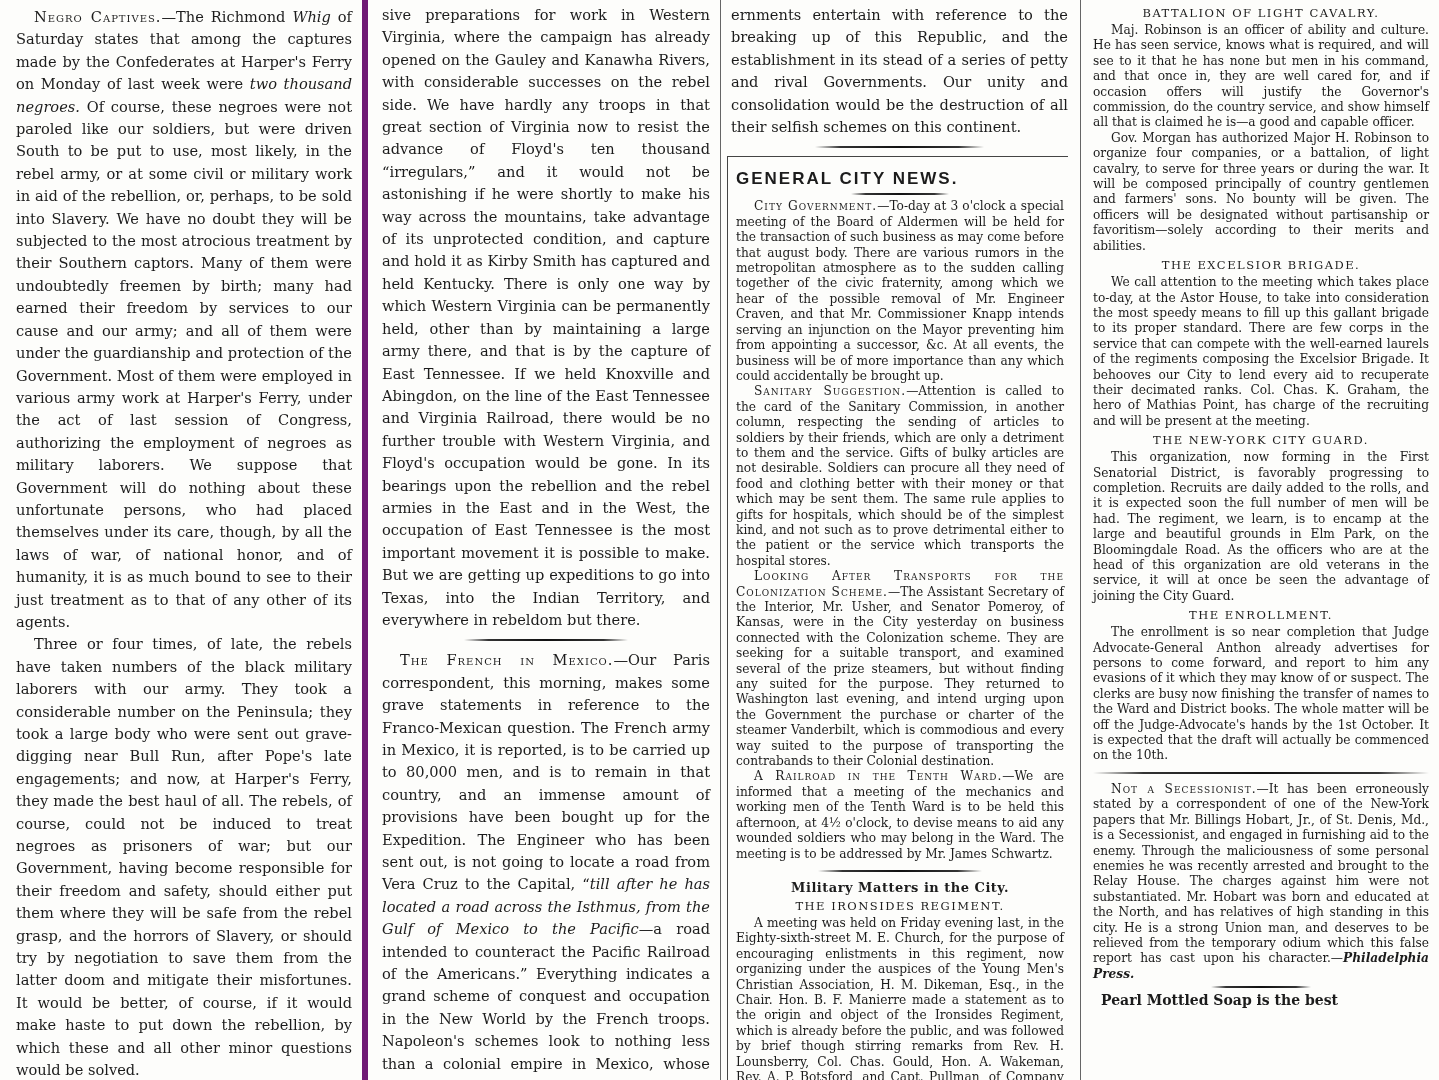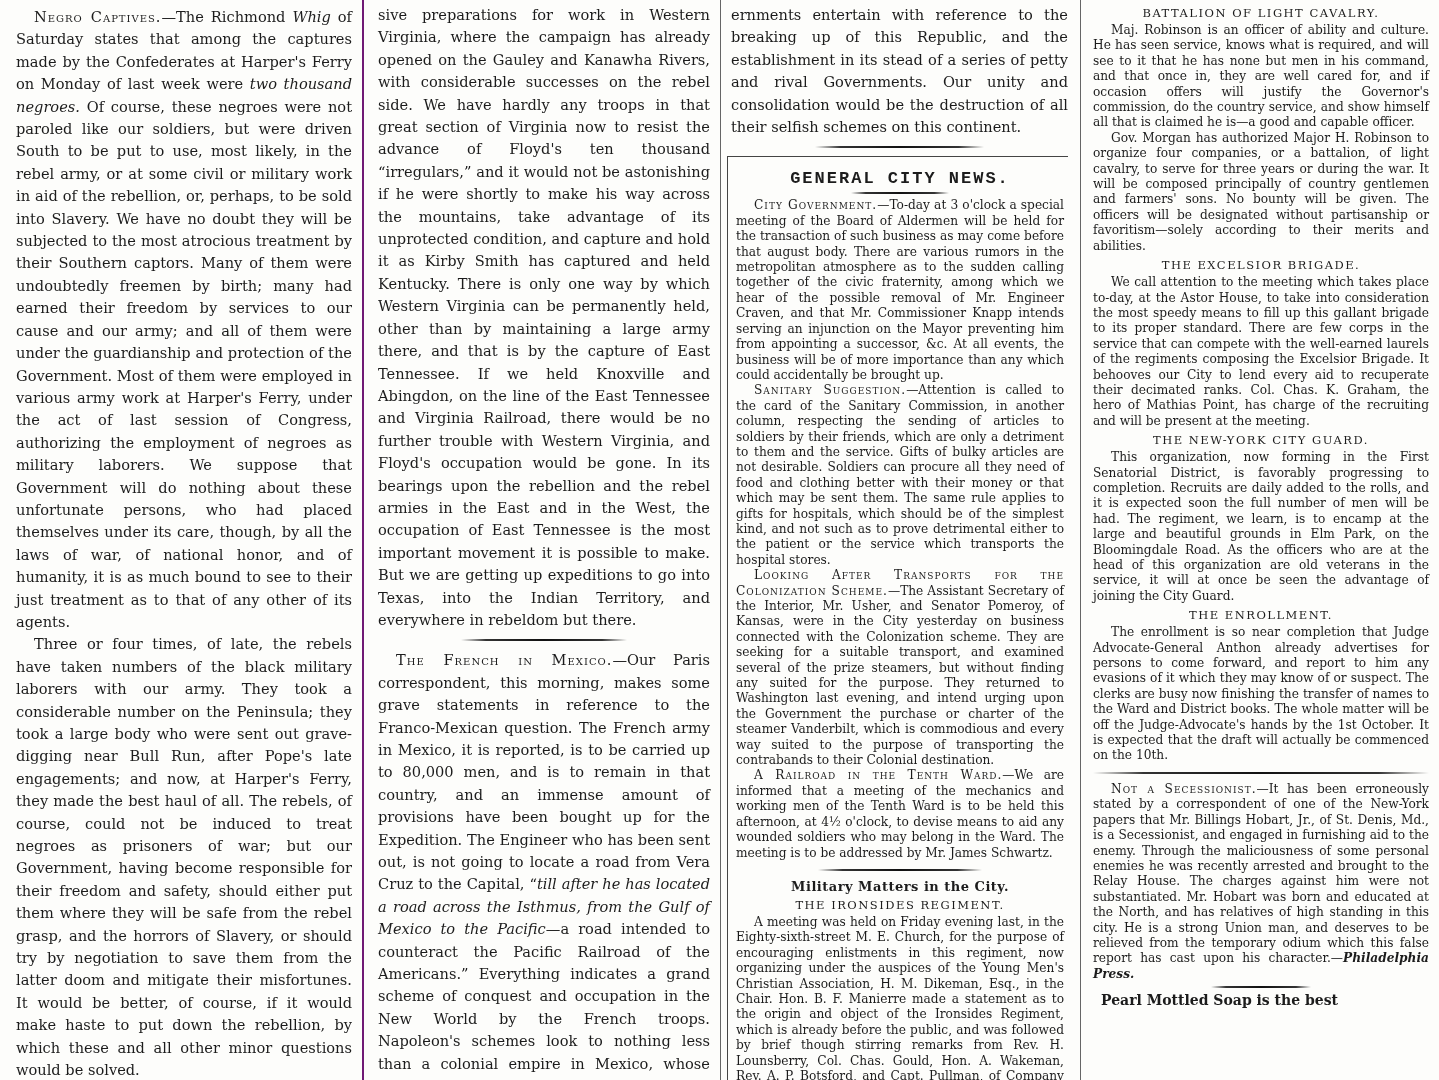--- a/index.html
+++ b/index.html
@@ -8,37 +8,37 @@
     background:#fdfdfb;
     font-family:"DejaVu Serif","Liberation Serif",serif;
     color:#1c1c1c;
   }
   .page { position:relative; width:1439px; height:884px; }
   .col {
     position:absolute; top:0; height:1080px;
     box-sizing:border-box; overflow:hidden;
   }
   .col1 { left:0; width:362px; padding:6px 10px 0 16px; }
-  .col2 { left:362px; width:358px; padding:4px 10px 0 14px; border-left:2px solid #701a75; }
+  .col2 { left:362px; width:358px; padding:4px 10px 0 14px; border-left:6px solid #701a75; }
   .col3 { left:720px; width:360px; padding:4px 12px 0 10px; border-left:1px solid #666; }
   .col4 { left:1080px; width:359px; padding:2px 10px 0 12px; border-left:1px solid #666; }
 
   .big p, .big .para { font-size:14.6px; line-height:22.4px; text-align:justify; margin:0; }
   .small .para { font-size:12.2px; line-height:15.4px; text-align:justify; margin:0; }
   .para.indent { text-indent:18px; }
   .sc { font-variant:small-caps; letter-spacing:1px; }
   .it { font-style:italic; }
   .rule {
     height:2px; width:50%; margin:8px auto;
     background:linear-gradient(90deg,transparent,#333 15%,#111 50%,#333 85%,transparent);
   }
   .rule.short { width:30%; margin:4px auto; }
   .boxed { border:1px solid #444; border-right:none; margin-left:-4px; padding:6px 4px 0 8px; }
   .headline {
-    text-align:center; font-family:Liberation Mono, monospace;
+    font-family:Liberation Sans, sans-serif;
     font-weight:bold; font-size:17px; letter-spacing:2px; margin:6px 0 2px;
   }
   .subhead {
     text-align:center; font-size:11.5px; letter-spacing:1.5px; margin:4px 0 3px;
     text-transform:uppercase;
   }
   .subhead.bold { font-weight:bold; font-size:13px; text-transform:none; letter-spacing:0.5px; }
   .ad-title { font-weight:bold; font-size:14px; margin:2px 0 1px; }
 </style>
 </head>

